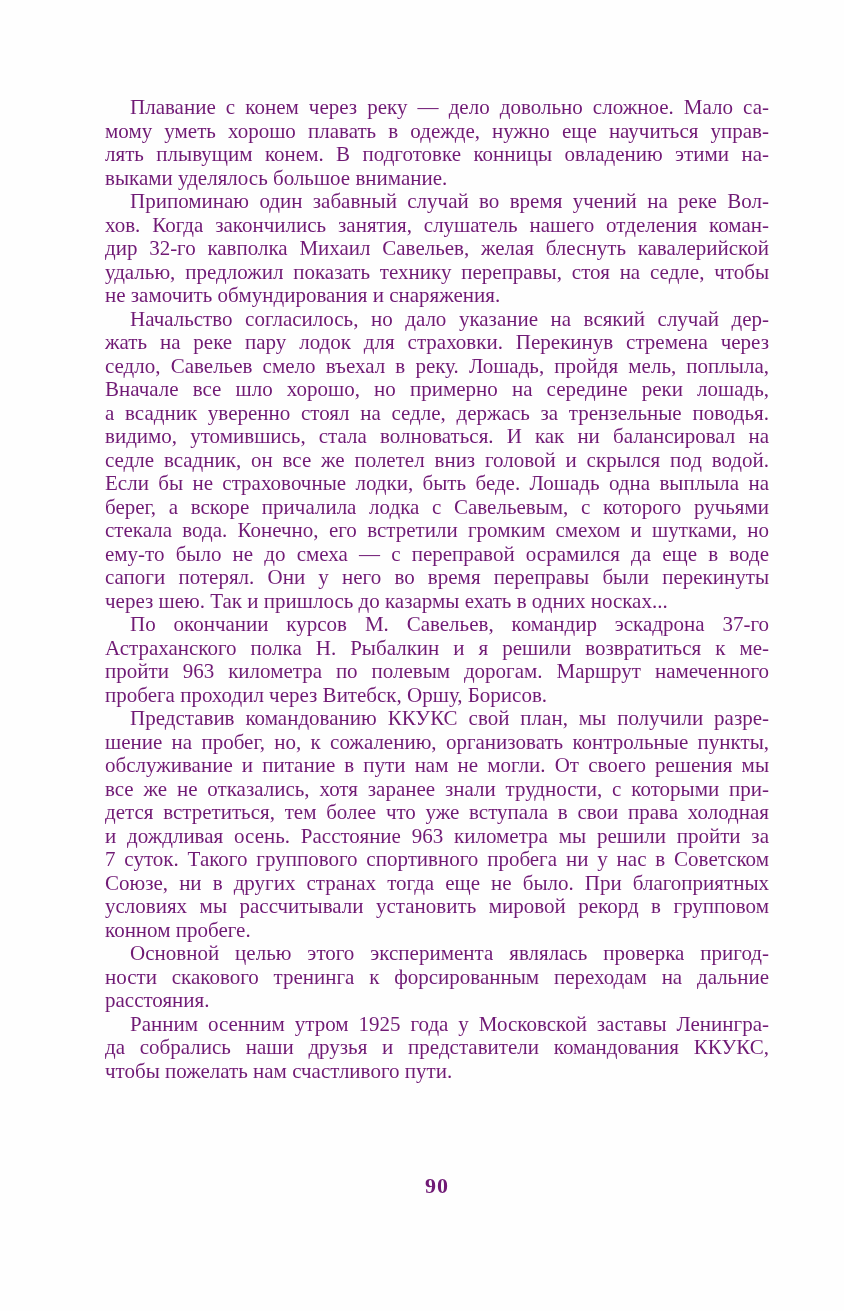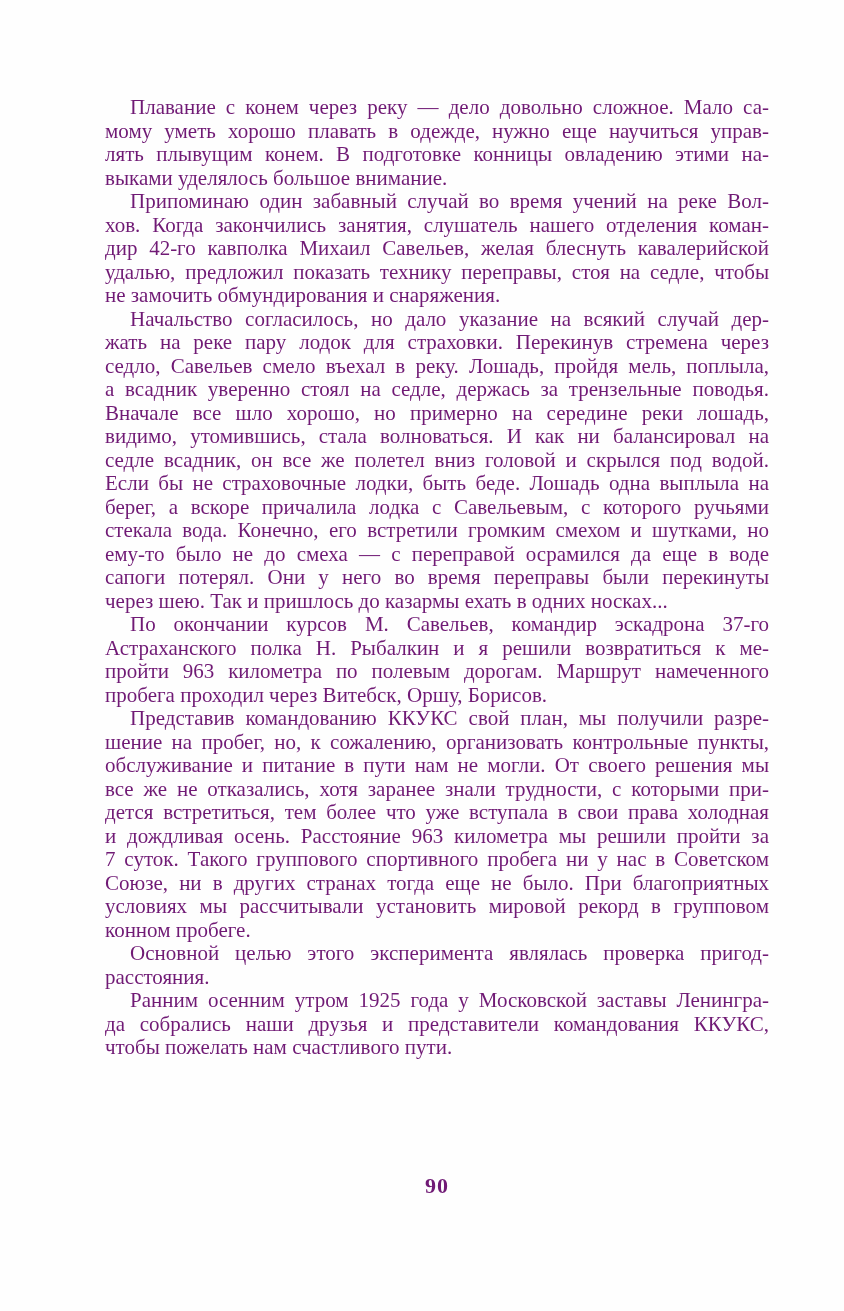--- a/index.html
+++ b/index.html
@@ -58,30 +58,30 @@
   <div class="text-block" id="text-block">
       <div class="paragraph">
         <div class="line pfirst">Плавание с конем через реку — дело довольно сложное. Мало са-</div>
         <div class="line">мому уметь хорошо плавать в одежде, нужно еще научиться управ-</div>
         <div class="line">лять плывущим конем. В подготовке конницы овладению этими на-</div>
         <div class="line plast">выками уделялось большое внимание.</div>
       </div>
       <div class="paragraph">
         <div class="line pfirst">Припоминаю один забавный случай во время учений на реке Вол-</div>
         <div class="line">хов. Когда закончились занятия, слушатель нашего отделения коман-</div>
-        <div class="line">дир 42-го кавполка Михаил Савельев, желая блеснуть кавалерийской</div>
+        <div class="line">дир 32-го кавполка Михаил Савельев, желая блеснуть кавалерийской</div>
         <div class="line">удалью, предложил показать технику переправы, стоя на седле, чтобы</div>
         <div class="line plast">не замочить обмундирования и снаряжения.</div>
       </div>
       <div class="paragraph">
         <div class="line pfirst">Начальство согласилось, но дало указание на всякий случай дер-</div>
         <div class="line">жать на реке пару лодок для страховки. Перекинув стремена через</div>
         <div class="line">седло, Савельев смело въехал в реку. Лошадь, пройдя мель, поплыла,</div>
+        <div class="line">Вначале все шло хорошо, но примерно на середине реки лошадь,</div>
         <div class="line">а всадник уверенно стоял на седле, держась за трензельные поводья.</div>
-        <div class="line">Вначале все шло хорошо, но примерно на середине реки лошадь,</div>
         <div class="line">видимо, утомившись, стала волноваться. И как ни балансировал на</div>
         <div class="line">седле всадник, он все же полетел вниз головой и скрылся под водой.</div>
         <div class="line">Если бы не страховочные лодки, быть беде. Лошадь одна выплыла на</div>
         <div class="line">берег, а вскоре причалила лодка с Савельевым, с которого ручьями</div>
         <div class="line">стекала вода. Конечно, его встретили громким смехом и шутками, но</div>
         <div class="line">ему-то было не до смеха — с переправой осрамился да еще в воде</div>
         <div class="line">сапоги потерял. Они у него во время переправы были перекинуты</div>
         <div class="line plast">через шею. Так и пришлось до казармы ехать в одних носках...</div>
       </div>
       <div class="paragraph">
@@ -97,20 +97,21 @@
         <div class="line">все же не отказались, хотя заранее знали трудности, с которыми при-</div>
         <div class="line">дется встретиться, тем более что уже вступала в свои права холодная</div>
         <div class="line">и дождливая осень. Расстояние 963 километра мы решили пройти за</div>
         <div class="line">7 суток. Такого группового спортивного пробега ни у нас в Советском</div>
         <div class="line">Союзе, ни в других странах тогда еще не было. При благоприятных</div>
         <div class="line">условиях мы рассчитывали установить мировой рекорд в групповом</div>
         <div class="line plast">конном пробеге.</div>
       </div>
       <div class="paragraph">
         <div class="line pfirst">Основной целью этого эксперимента являлась проверка пригод-</div>
+        <div class="line">ности скакового тренинга к форсированным переходам на дальние</div>
         <div class="line plast">расстояния.</div>
       </div>
       <div class="paragraph">
         <div class="line pfirst">Ранним осенним утром 1925 года у Московской заставы Ленингра-</div>
         <div class="line">да собрались наши друзья и представители командования ККУКС,</div>
         <div class="line plast">чтобы пожелать нам счастливого пути.</div>
       </div>
     </div>
   <div class="page-number">90</div>
 </div>

